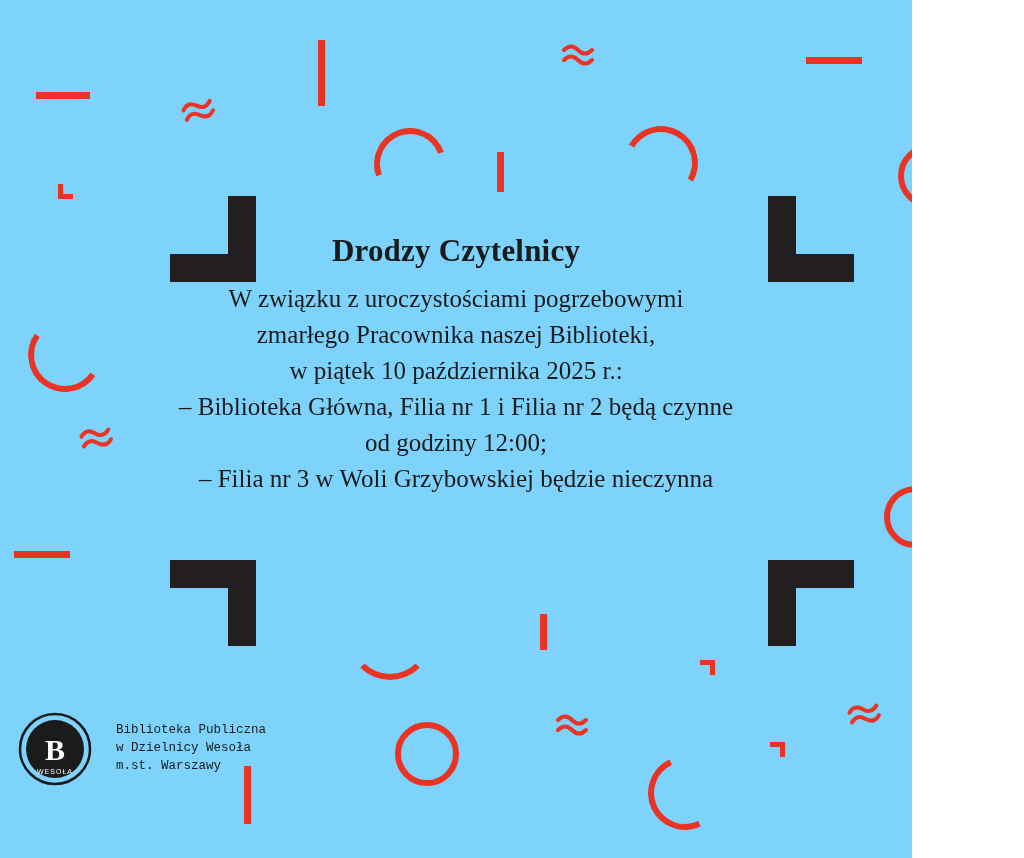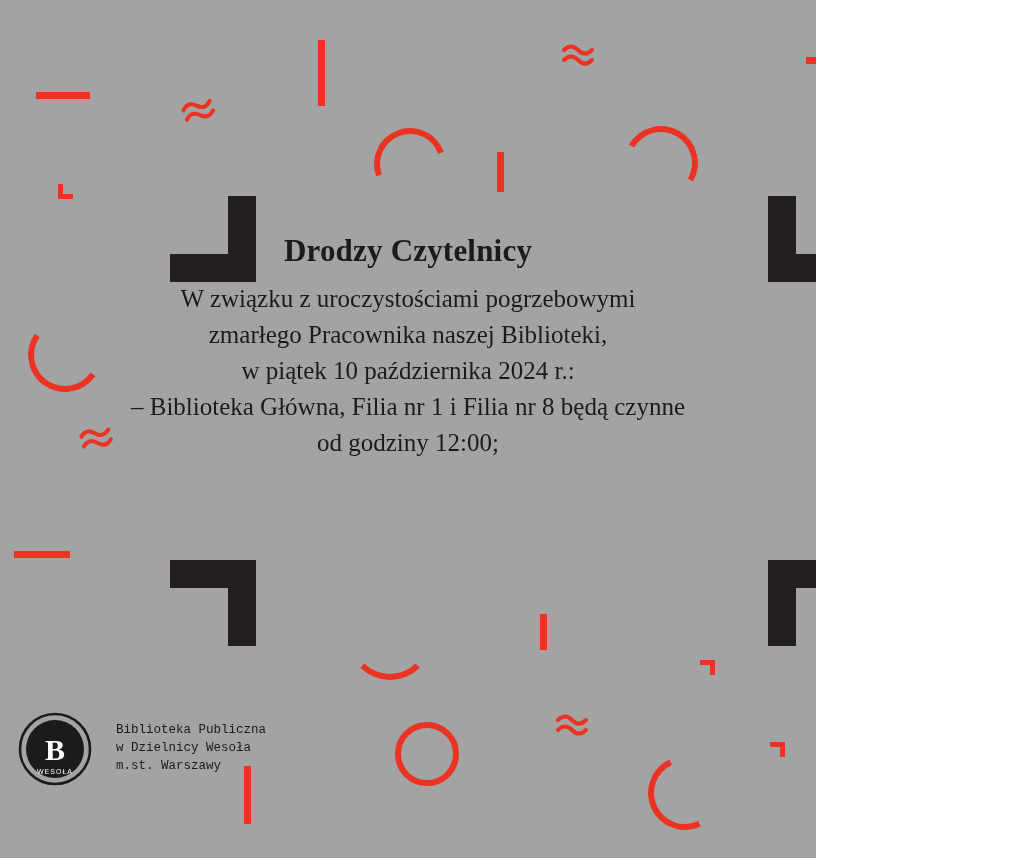--- a/index.html
+++ b/index.html
@@ -2,23 +2,23 @@
 <html lang="pl"><head>
 <meta charset="utf-8">
 <style>
   html, body {
     margin: 0;
     padding: 0;
     background: #ffffff;
   }
   #poster {
     position: relative;
-    width: 816px;
+    width: 912px;
     height: 858px;
-    background: #a3a3a3;
+    background: #7dd3fc;
     overflow: hidden;
     font-family: "Liberation Serif", serif;
   }
 
   
   .deco { position: absolute; }
 
   .bar-h { background: #ea3323; }
   .bar-v { background: #ea3323; }
 
@@ -176,25 +176,26 @@
   <div class="deco corner-black-tr" style="left:170px; top:196px; width:58px; height:58px;"></div>
   <div class="deco corner-black" style="left:768px; top:196px; width:58px; height:58px;"></div>
   <div class="deco corner-black-br" style="left:170px; top:560px; width:58px; height:58px;"></div>
   <div class="deco corner-black-bl" style="left:768px; top:560px; width:58px; height:58px;"></div>
 
   <div class="content">
     <h1 class="headline">Drodzy Czytelnicy</h1>
 
     <p class="body-line">W związku z uroczystościami pogrzebowymi</p>
     <p class="body-line">zmarłego Pracownika naszej Biblioteki,</p>
-    <p class="body-line">w piątek 10 października 2024 r.:</p>
-
-    <p class="body-line"><span>– Biblioteka Główna, Filia nr 1 i Filia nr 8 będą </span><b>czynne</b></p>
+    <p class="body-line">w piątek 10 października 2025 r.:</p>
+
+    <p class="body-line"><span>– Biblioteka Główna, Filia nr 1 i Filia nr 2 będą </span><b>czynne</b></p>
     <p class="body-line"><b>od godziny 12:00</b><span>;</span></p>
 
+    <p class="body-line"><span>– Filia nr 3 w Woli Grzybowskiej będzie </span><b>nieczynna</b></p>
 
   </div>
 
   <div class="logo-wrap">
     <div class="logo-mark">
       <svg width="74" height="74" viewBox="0 0 74 74">
         <circle cx="37" cy="37" r="35" fill="none" stroke="#1b1b1b" stroke-width="2.5"></circle>
         <circle cx="37" cy="37" r="29" fill="#1b1b1b"></circle>
         <text x="37" y="48" text-anchor="middle" font-family="Liberation Serif, serif" font-size="30" font-weight="bold" fill="#ffffff">B</text>
         <text x="37" y="62" text-anchor="middle" font-family="Liberation Sans, sans-serif" font-size="7" letter-spacing="1" fill="#ffffff">WESOŁA</text>

